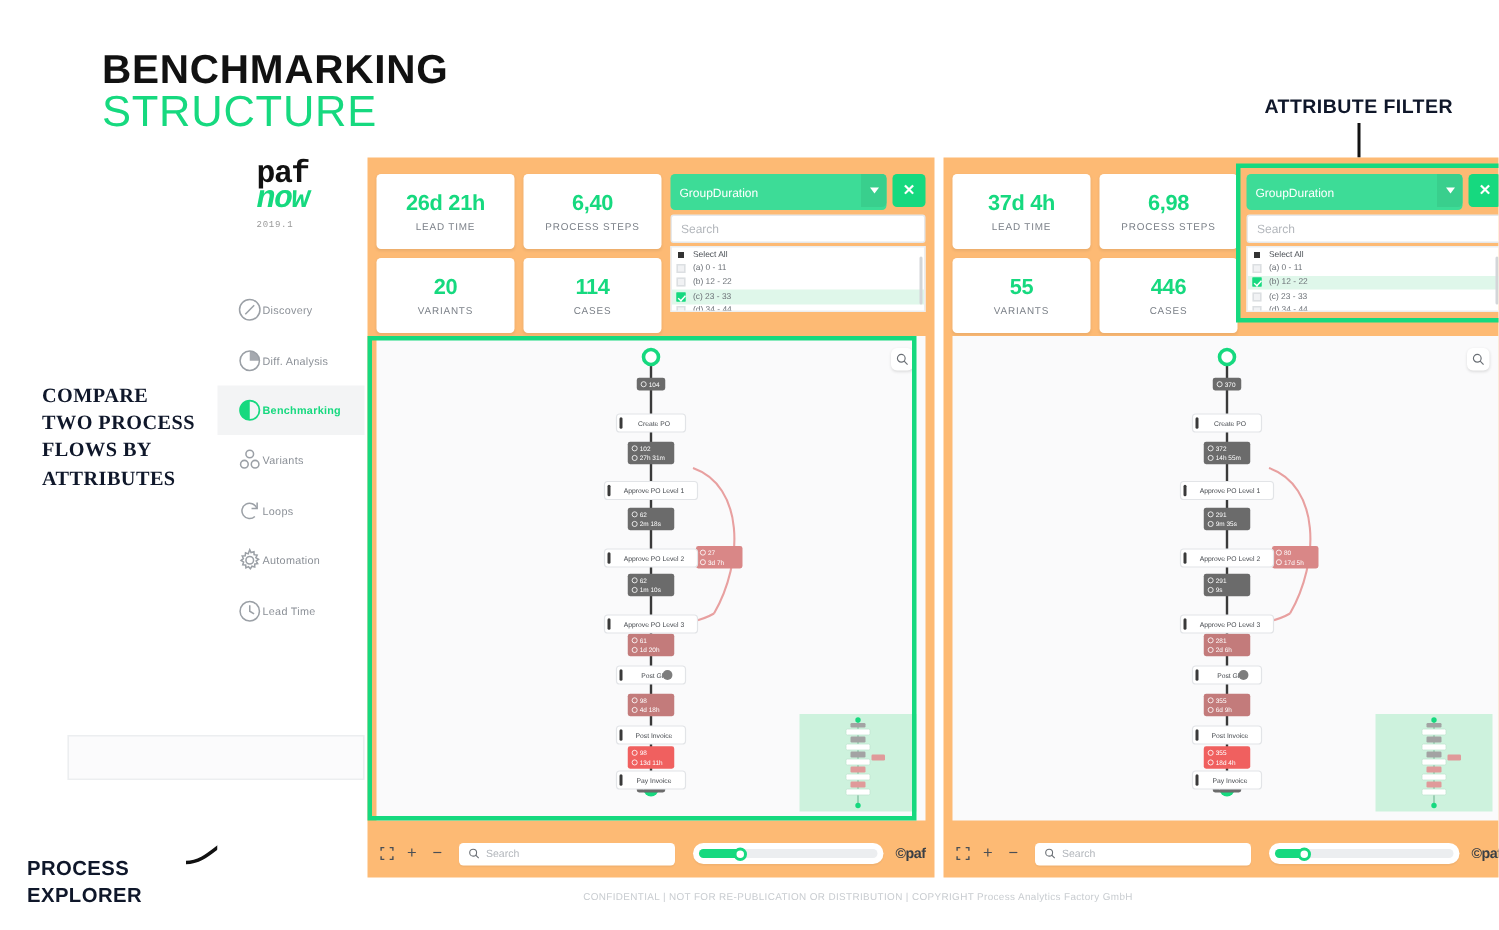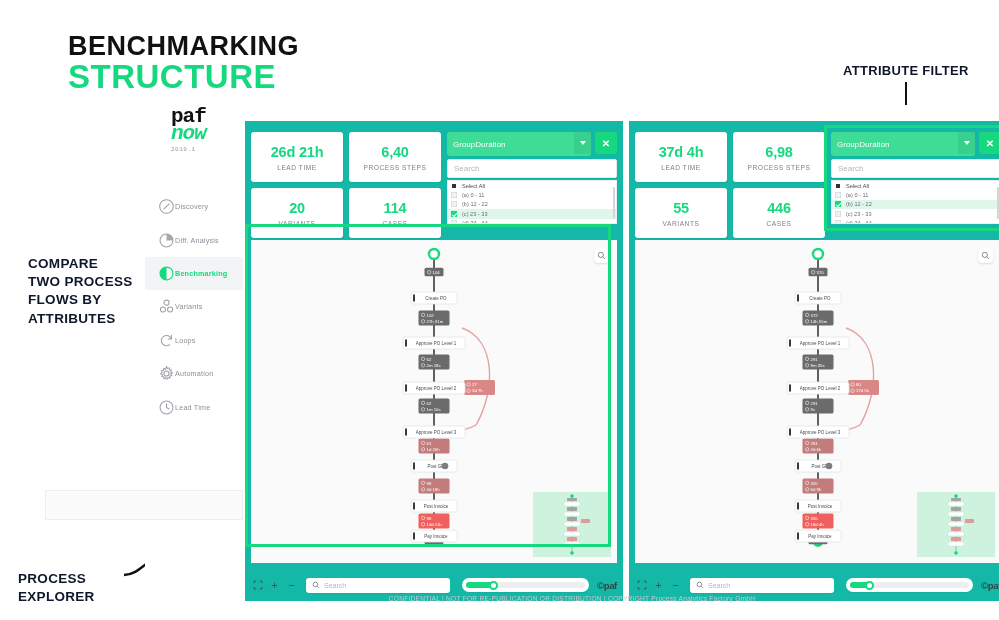--- a/index.html
+++ b/index.html
@@ -6,21 +6,21 @@
   body{
     width:999px;height:620px;background:#ffffff;
     font-family:"Liberation Sans",sans-serif;
     overflow:hidden;position:relative;
   }
   .root{position:absolute;inset:0;}
 
   
   .slide-title{position:absolute;left:68px;top:32px;line-height:1.05;}
   .slide-title .l1{font-size:27px;font-weight:bold;color:#111;letter-spacing:.5px;}
-  .slide-title .l2{font-size:33px;font-weight:bold;color:#16d97f;letter-spacing:.5px;}
+  .slide-title .l2{font-size:29px;font-weight:normal;color:#16d97f;letter-spacing:.5px;}
 
   .anno{position:absolute;font-size:13.5px;font-weight:bold;color:#0f172a;line-height:1.35;letter-spacing:.3px;}
   .anno-compare{left:28px;top:255px;}
   .anno-explorer{left:18px;top:570px;}
   .anno-filter{left:843px;top:62px;font-size:13px;}
 
   .arrow-down{position:absolute;left:905px;top:82px;width:2px;height:32px;background:#111;}
   .arrow-down:after{content:"";position:absolute;left:-4px;bottom:-7px;border-left:5px solid transparent;border-right:5px solid transparent;border-top:9px solid #111;}
 
   .arrow-curve{position:absolute;left:122px;top:545px;width:70px;height:40px;}
@@ -37,21 +37,21 @@
   .nav{position:absolute;left:0;top:85px;width:98px;}
   .nav-item{position:relative;height:33.4px;display:flex;align-items:center;padding-left:13px;box-sizing:border-box;}
   .nav-item.active{background:#f3f4f5;}
   .nav-ico{width:17px;height:17px;flex:0 0 17px;display:block;}
   .nav-label{font-size:7.2px;color:#8b9097;letter-spacing:.2px;white-space:nowrap;}
   .nav-item.active .nav-label{color:#16d97f;font-weight:bold;}
 
   .sidebar-box{position:absolute;left:-100px;top:385px;width:198px;height:30px;background:#fbfbfc;border:1px solid #eceef0;box-sizing:border-box;}
 
   
-  .panel{position:absolute;top:16px;width:378px;height:480px;background:#14b8a6;}
+  .panel{position:absolute;top:0;width:378px;height:480px;background:#fdba74;}
   .panel-left{left:100px;}
   .panel-right{left:484px;}
   .panel-divider{position:absolute;left:479px;top:0;width:5px;height:480px;background:#ffffff;}
 
   
   .kpis{position:absolute;left:6px;top:11px;width:190px;}
   .kpi-row{display:flex;gap:6px;margin-bottom:6px;}
   .kpi{width:92px;height:50px;background:#fff;border-radius:3px;box-shadow:0 1px 2px rgba(0,0,0,.07);
        display:flex;flex-direction:column;align-items:center;justify-content:center;}
   .kpi-val{font-size:14.5px;font-weight:bold;color:#16d97f;letter-spacing:-.2px;}
@@ -111,21 +111,21 @@
 </head>
 <body>
 
 <div class="root">
 
   <div class="slide-title">
     <div class="l1">BENCHMARKING</div>
     <div class="l2">STRUCTURE</div>
   </div>
 
-  <div class="anno anno-compare" style="white-space:pre;">COMPARE
+  <div class="anno anno-compare" style="white-space:pre;font-family:Liberation Serif, serif;">COMPARE
 TWO PROCESS
 FLOWS BY
 ATTRIBUTES</div>
   <div class="anno anno-explorer" style="white-space:pre;">PROCESS
 EXPLORER</div>
   <div class="anno anno-filter">ATTRIBUTE FILTER</div>
   <div class="arrow-down"></div>
   <svg class="arrow-curve" viewBox="0 0 70 40">
     <path d="M2 30 C20 30, 26 8, 56 6" stroke="#111" stroke-width="2.4" fill="none"></path>
     <path d="M50 1 L62 5.5 L50 11 Z" fill="#111"></path>

